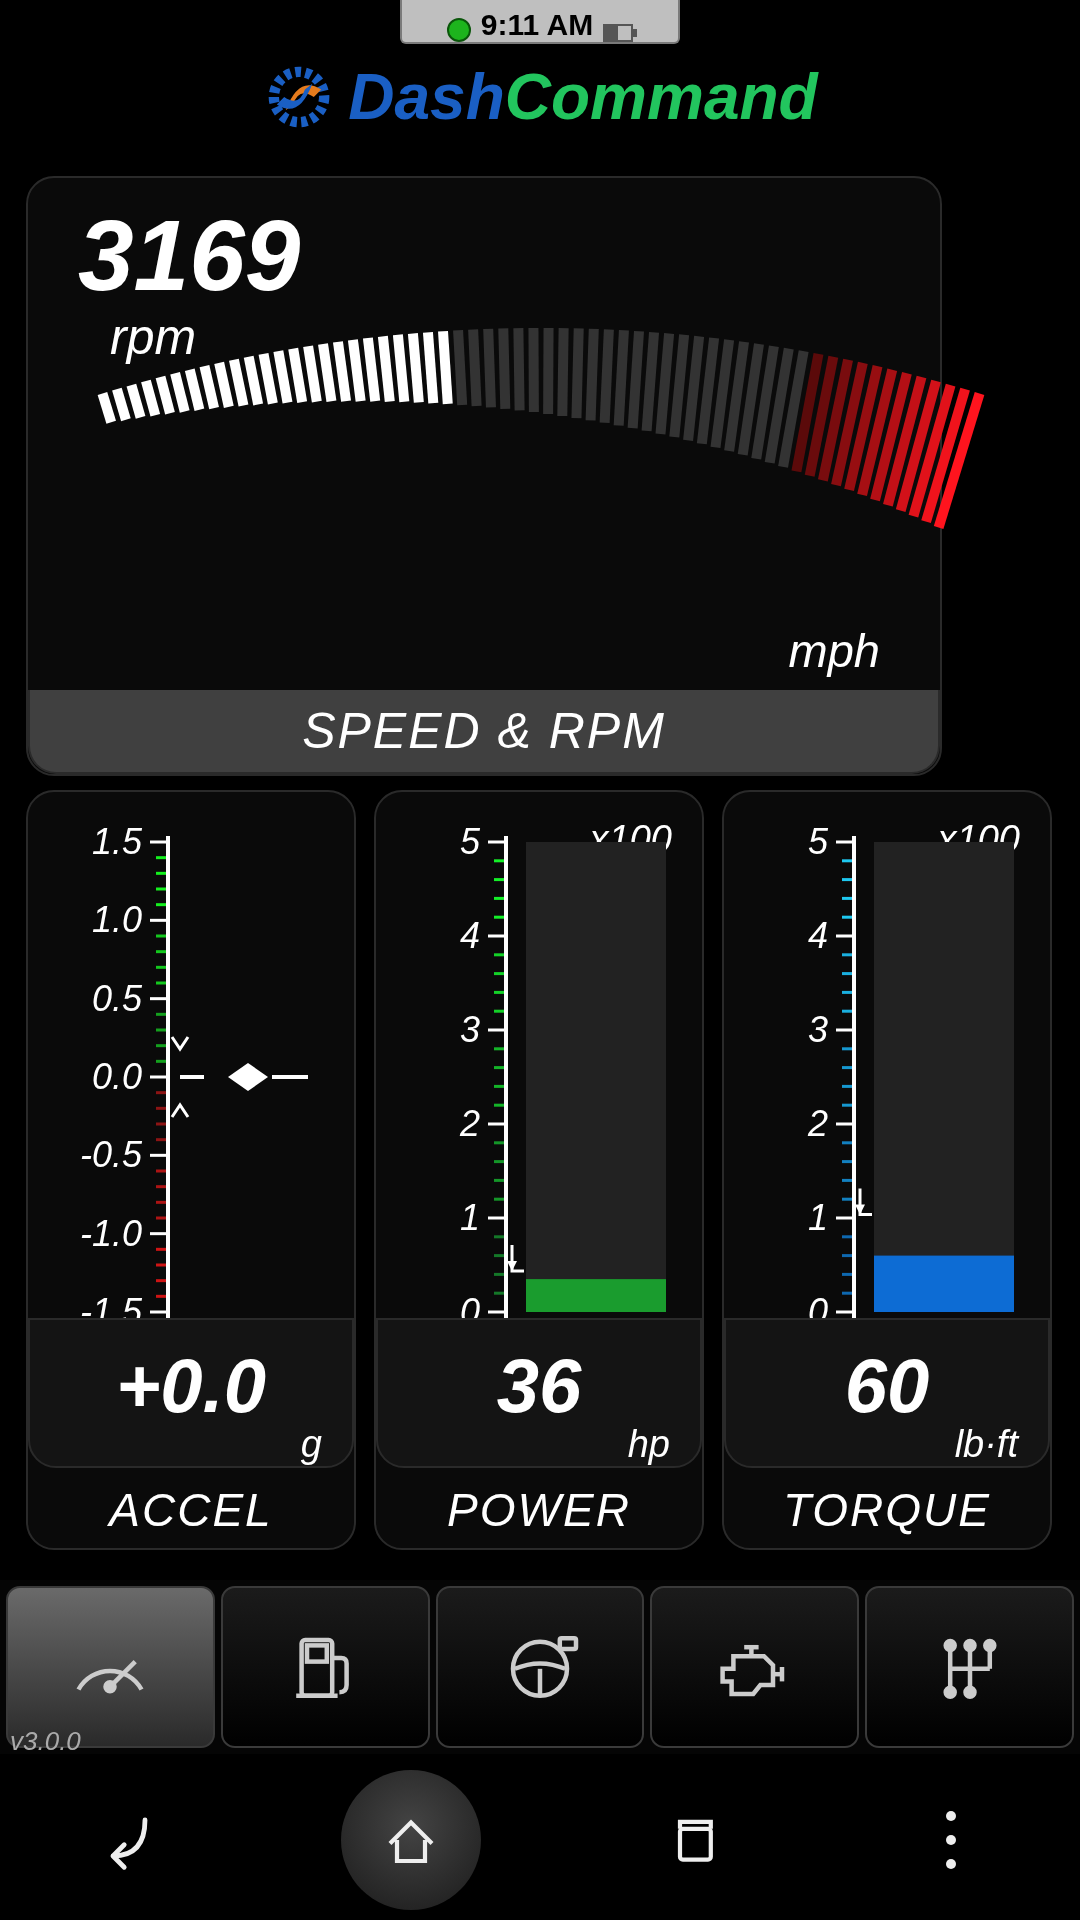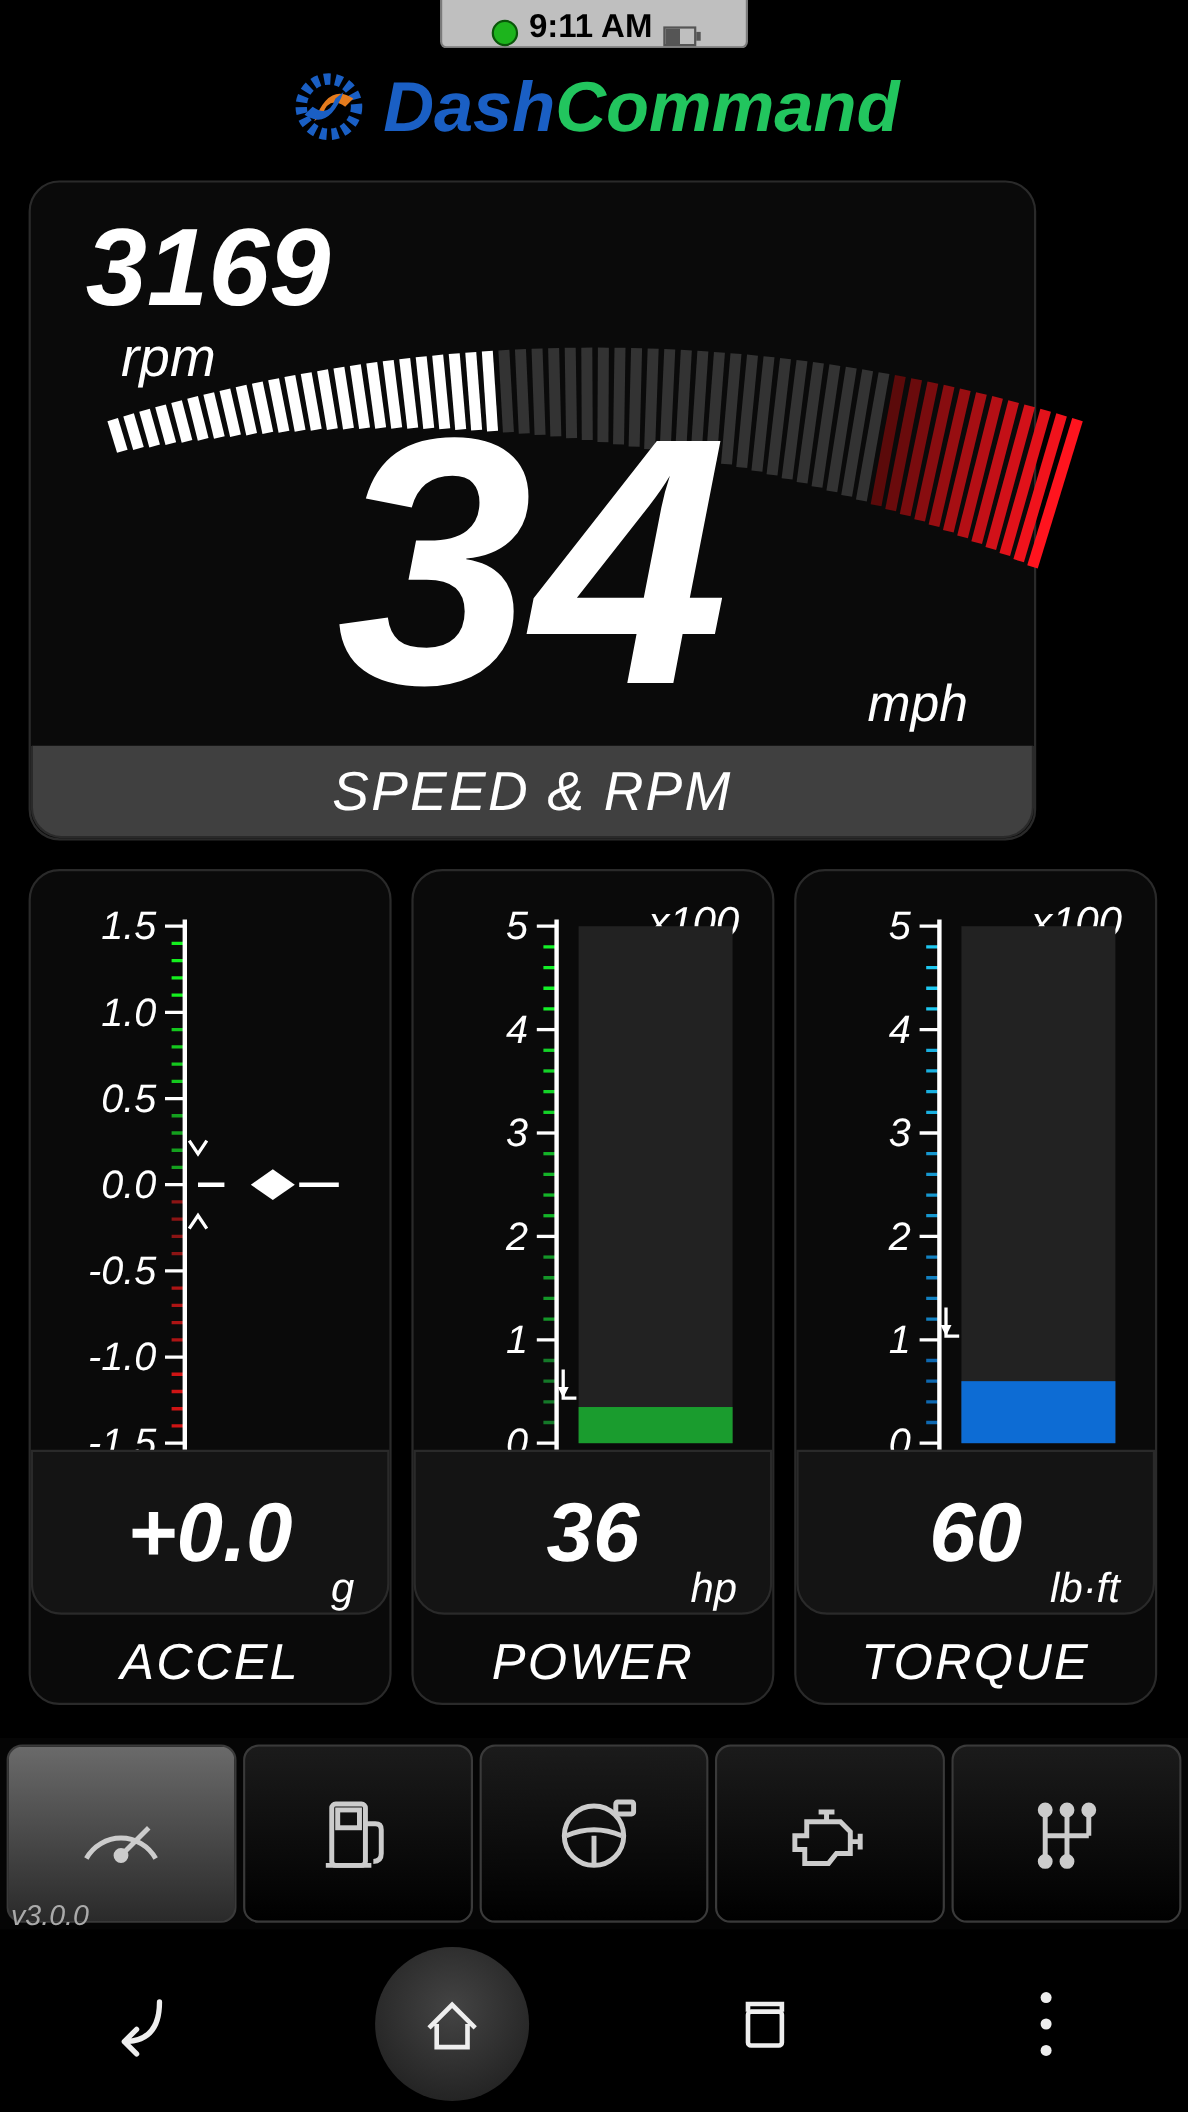--- a/index.html
+++ b/index.html
@@ -61,43 +61,43 @@
 
   
   .panel {
     position: absolute;
     background: #0a0a0a;
     border: 2px solid #2a2a2a;
     border-radius: 28px;
   }
 
   
-  #speed-panel { top: 164px; left: 26px; width: 916px; height: 600px; }
+  #speed-panel { top: 176px; left: 26px; width: 916px; height: 600px; }
   #speed-panel .label-bar { position:absolute; left:0; right:0; bottom:0; height:84px;
     background:#404040; border:2px solid #2a2a2a; border-top:none;
     border-radius:0 0 28px 28px; display:flex; align-items:center; justify-content:center;
     font-size:50px; letter-spacing:2px;}
   .rpm-val { position:absolute; top:20px; left:50px; font-size:100px; font-weight:bold;}
   .rpm-unit{ position:absolute; top:130px; left:50px; font-size:50px;margin-left:32px;}
   .speed-val{ position:absolute; top:160px; left:0; right:0; text-align:center;
     font-size:320px; font-weight:bold;}
   .speed-unit{ position:absolute; bottom:96px; right:60px; font-size:47px;}
   #rpm-arc { position:absolute; top:0; left:0; }
 
   
   .small-panel { top: 790px; height: 760px; }
   #accel-panel  { left: 26px;  width: 330px; }
   #power-panel  { left: 374px; width: 330px; }
   #torque-panel { left: 722px; width: 330px; }
   .small-panel .value-box{
     position:absolute; left:0; right:0; bottom:80px; height:150px;
     background:#141414; border:2px solid #2a2a2a;
     border-radius:0 0 28px 28px;
-    display:flex; flex-direction:column; align-items:center; justify-content:flex-end;
-    padding-top:10px;
+    display:flex; flex-direction:column; align-items:center; justify-content:space-between;
+    padding-top:22px;
   }
   .small-panel .value-box .val{ font-size:76px; font-weight:bold;}
   .small-panel .value-box .unit{ font-size:38px; align-self:flex-end; margin-right:30px; margin-top:-14px;}
   .small-panel .title{
     position:absolute; left:0; right:0; bottom:0; height:76px;
     display:flex; align-items:center; justify-content:center;
     font-size:46px; letter-spacing:2px; background:transparent;
   }
   .mult-label{ position:absolute; top:26px; right:30px; font-size:38px;}
   .gauge-svg{ position:absolute; top:20px; left:0;}
@@ -218,21 +218,20 @@
       <line x1="834.0830673389912" y1="316.93664105291145" x2="864.2466187824564" y2="191.7044837229007" stroke="rgb(166,15,19)" stroke-width="10" stroke-linecap="butt"></line>
       <line x1="847.0195392894699" y1="322.04149918295957" x2="878.8958933917327" y2="195.3109627143449" stroke="rgb(180,15,21)" stroke-width="10" stroke-linecap="butt"></line>
       <line x1="859.8858518594246" y1="327.2715442144922" x2="893.5081543078716" y2="199.0645967152027" stroke="rgb(195,16,23)" stroke-width="10" stroke-linecap="butt"></line>
       <line x1="872.6807973531766" y1="332.6258817438468" x2="908.0819233679549" y2="202.96500601129992" stroke="rgb(210,17,25)" stroke-width="10" stroke-linecap="butt"></line>
       <line x1="885.4031789641642" y1="338.1036057564222" x2="922.6157263028651" y2="207.01179604080744" stroke="rgb(225,18,26)" stroke-width="10" stroke-linecap="butt"></line>
       <line x1="898.0518108861463" y1="343.7037987551912" x2="937.1080928864212" y2="211.20455743415596" stroke="rgb(240,19,28)" stroke-width="10" stroke-linecap="butt"></line>
       <line x1="910.625518422922" y1="349.4255318902717" x2="951.5575570841052" y2="215.5428660554469" stroke="rgb(255,20,30)" stroke-width="10" stroke-linecap="butt"></line>
     </svg>
   <div class="rpm-val">3169</div>
   <div class="rpm-unit">rpm</div>
-  <div class="speed-val">34</div>
   <div class="speed-unit">mph</div>
   <div class="label-bar">SPEED &amp; RPM</div>
 </div>
 
 <div id="accel-panel" class="panel small-panel">
   <svg class="gauge-svg" id="accel-gauge" width="330" height="520">
       <text x="114" y="42" text-anchor="end" font-size="36" font-style="italic" fill="#fff" font-family="Arial">1.5</text>
       <line x1="122" y1="30" x2="140" y2="30" stroke="#fff" stroke-width="3"></line>
       <line x1="128" y1="45.666666666666664" x2="140" y2="45.666666666666664" stroke="rgb(20,240,30)" stroke-width="3"></line>
       <line x1="128" y1="61.33333333333333" x2="140" y2="61.33333333333333" stroke="rgb(20,240,30)" stroke-width="3"></line>

